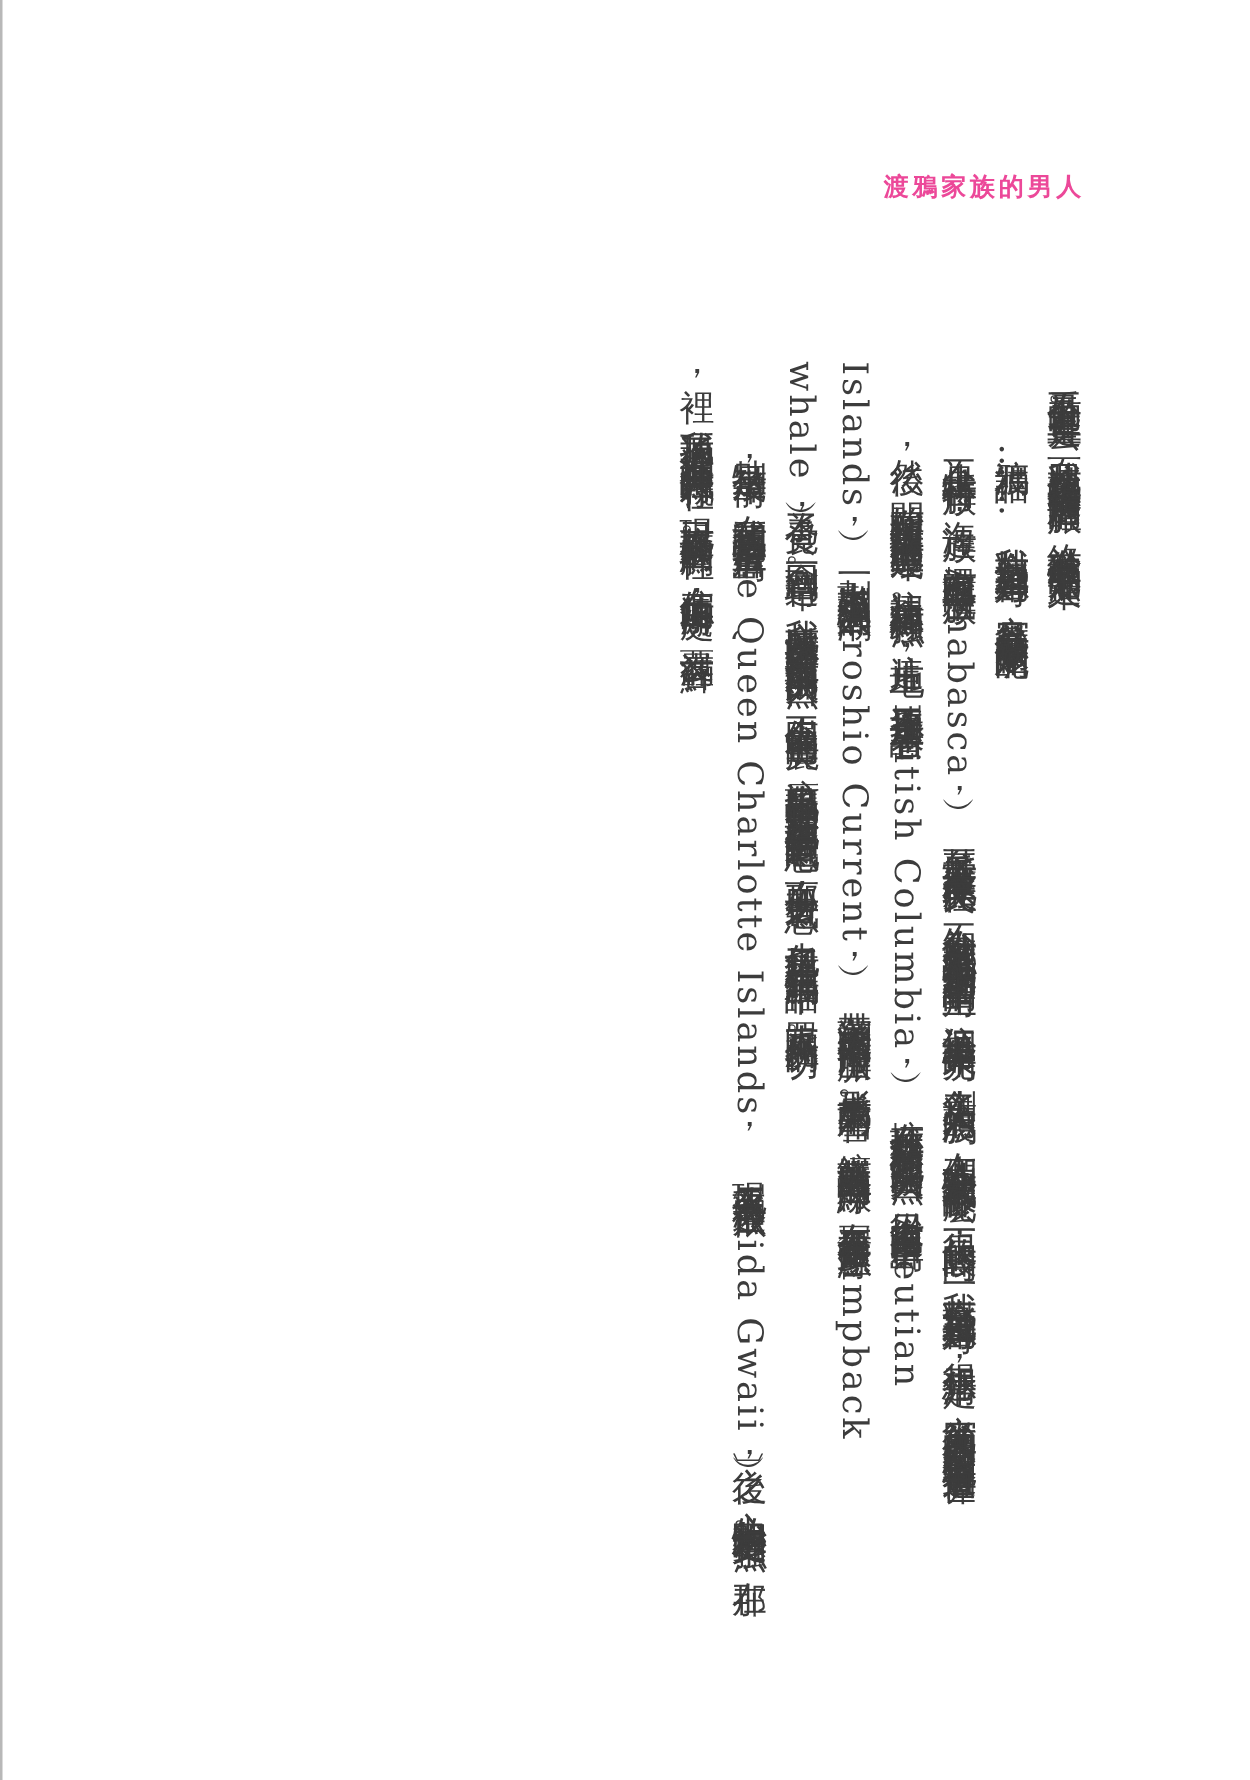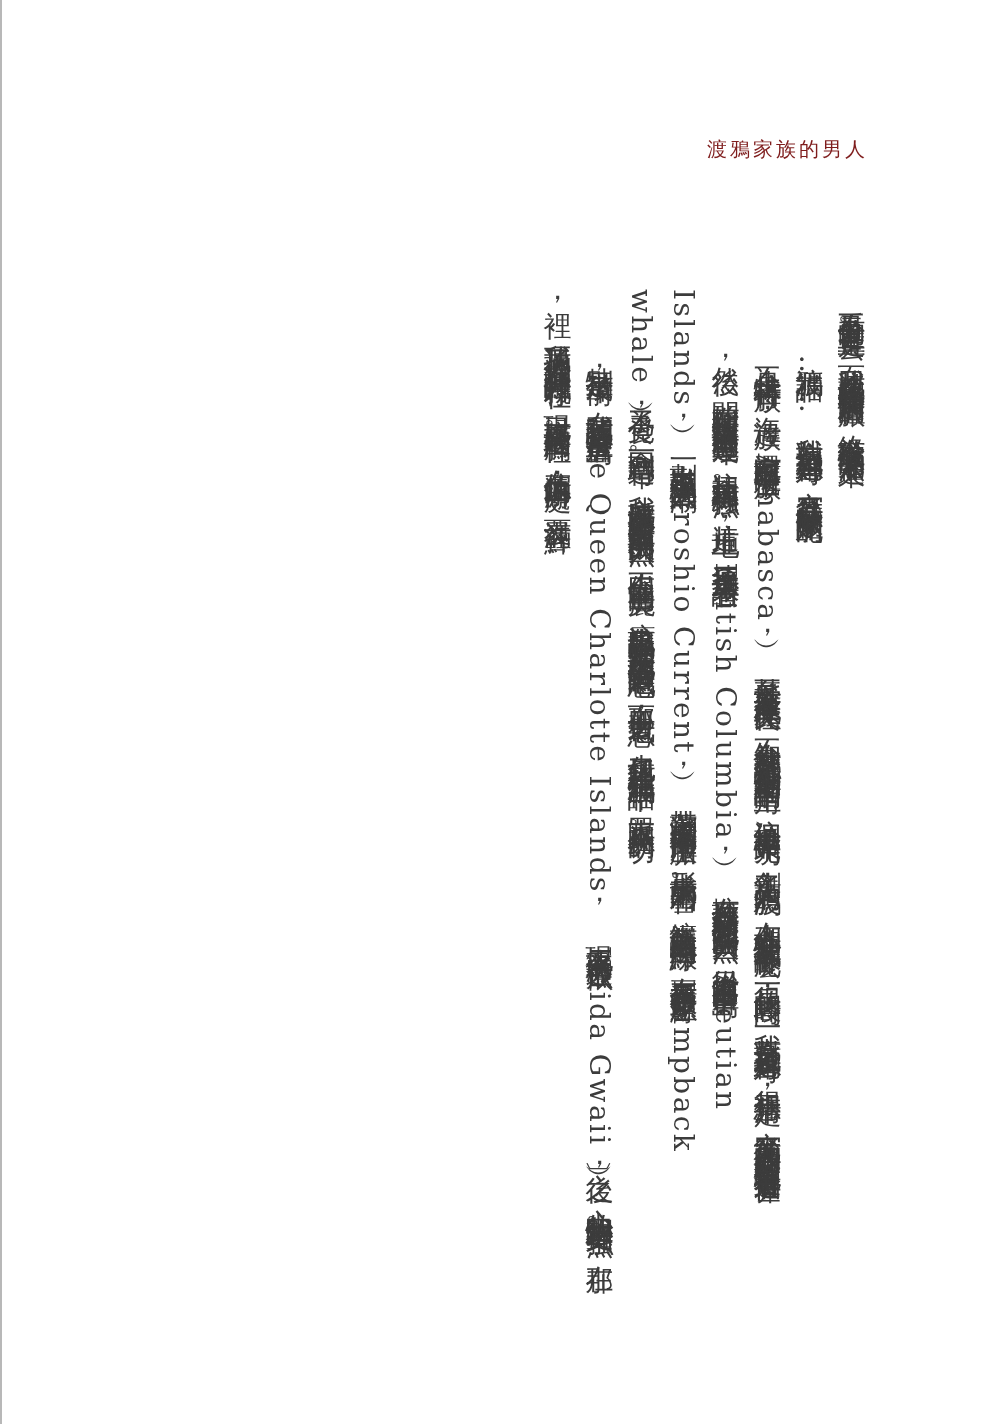--- a/index.html
+++ b/index.html
@@ -21,24 +21,24 @@
       top: 0;
       width: 2px;
       height: 1424px;
       background: #b8b8b8;
     }
     .running-header {
       position: absolute;
       top: 136px;
       right: 132px;
       font-family: "DejaVu Sans", "Liberation Sans", sans-serif;
-      font-weight: normal;
+      font-weight: bold;
       font-size: 20px;
       letter-spacing: 3px;
-      color: #7f1d1d;
+      color: #ec4899;
       white-space: nowrap;
     }
     .body-text {
       position: absolute;
       top: 289px;
       right: 128px;
       height: 960px;
       writing-mode: vertical-rl;
       font-size: 28px;
       line-height: 42px;

